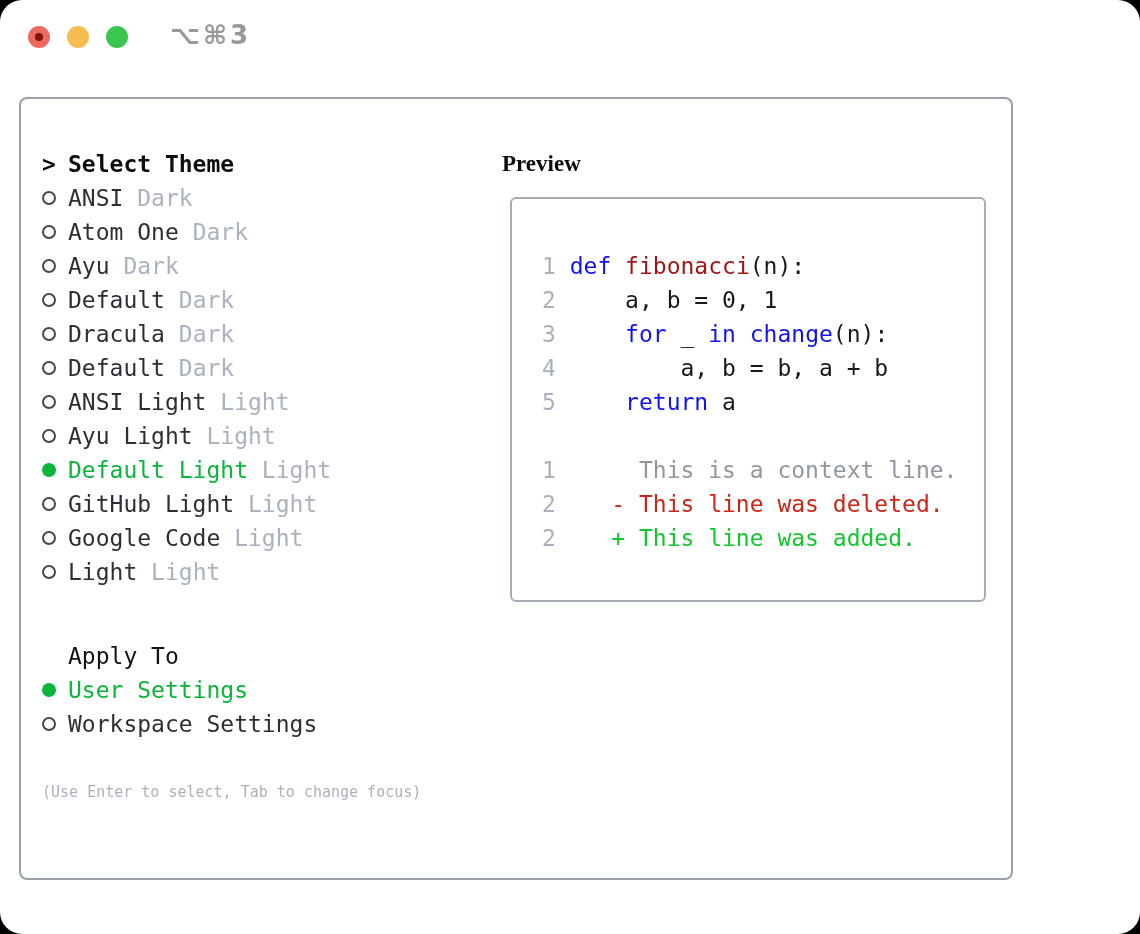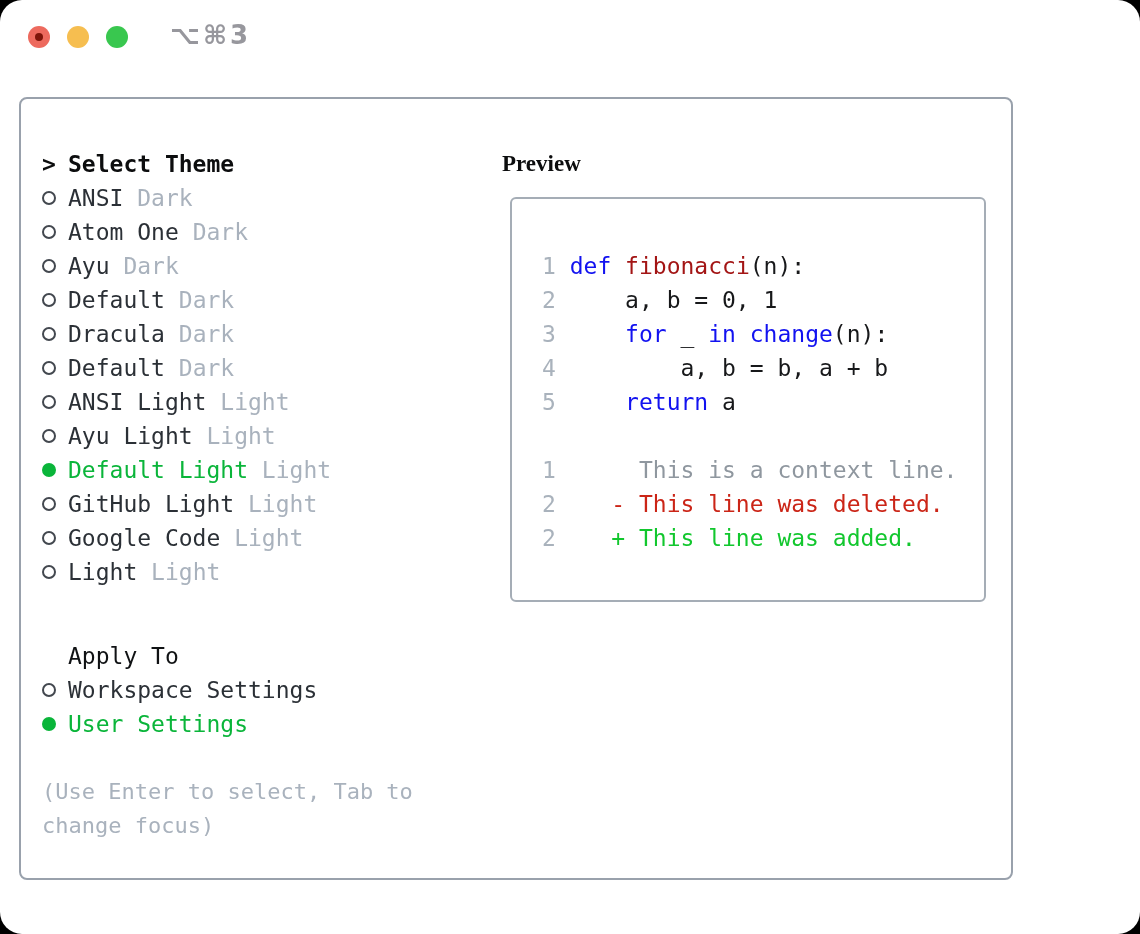--- a/index.html
+++ b/index.html
@@ -62,21 +62,21 @@
   .theme-row.selected .tname { color: #0ab53a; }
   .tvariant { color: #a9b2bd; white-space: pre; }
 
   .apply-header { margin-top: 50px; align-items: center; }
   .apply-header span { margin-left: 26px; color: #101214; }
   .apply-row .tname { color: #2b3036; }
   .apply-row.selected .tname { color: #0ab53a; }
 
   .help {
     margin-top: 34px; width: 432px;
-    font-size: 22px; line-height: 34px;
+    font-size: 15px; line-height: 34px;
     color: #a9b2bd;
   }
 
   
   .preview-title {
     height: 34px; line-height: 34px;
     font-size: 23px; font-weight: bold; color: #0c0d0e; font-family: Liberation Serif, serif;
   }
   .preview-box {
     margin-top: 16px; margin-left: 8px;
@@ -133,22 +133,22 @@
           <div class="row theme-row"><span class="bullet-box"><span class="bullet"></span></span><span class="tname">GitHub Light</span><span class="tvariant"> Light</span></div>
           <div class="row theme-row"><span class="bullet-box"><span class="bullet"></span></span><span class="tname">Google Code</span><span class="tvariant"> Light</span></div>
           <div class="row theme-row"><span class="bullet-box"><span class="bullet"></span></span><span class="tname">Light</span><span class="tvariant"> Light</span></div>
         </div>
 
       <div class="row apply-header">
         <span>Apply To</span>
       </div>
 
       <div>
+          <div class="row apply-row selected"><span class="bullet-box"><span class="bullet filled"></span></span><span class="tname">User Settings</span></div>
           <div class="row apply-row"><span class="bullet-box"><span class="bullet"></span></span><span class="tname">Workspace Settings</span></div>
-          <div class="row apply-row selected"><span class="bullet-box"><span class="bullet filled"></span></span><span class="tname">User Settings</span></div>
         </div>
 
       <div class="help">(Use Enter to select, Tab to change focus)</div>
     </div>
 
     <div class="right-col">
       <div class="preview-title">Preview</div>
       <div class="preview-box">
         <div>
             <div class="code-line"><span class="tk-lineno">1 </span><span class="tk-keyword">def</span><span class="tk-plain"> </span><span class="tk-function">fibonacci</span><span class="tk-plain">(n):</span></div>

